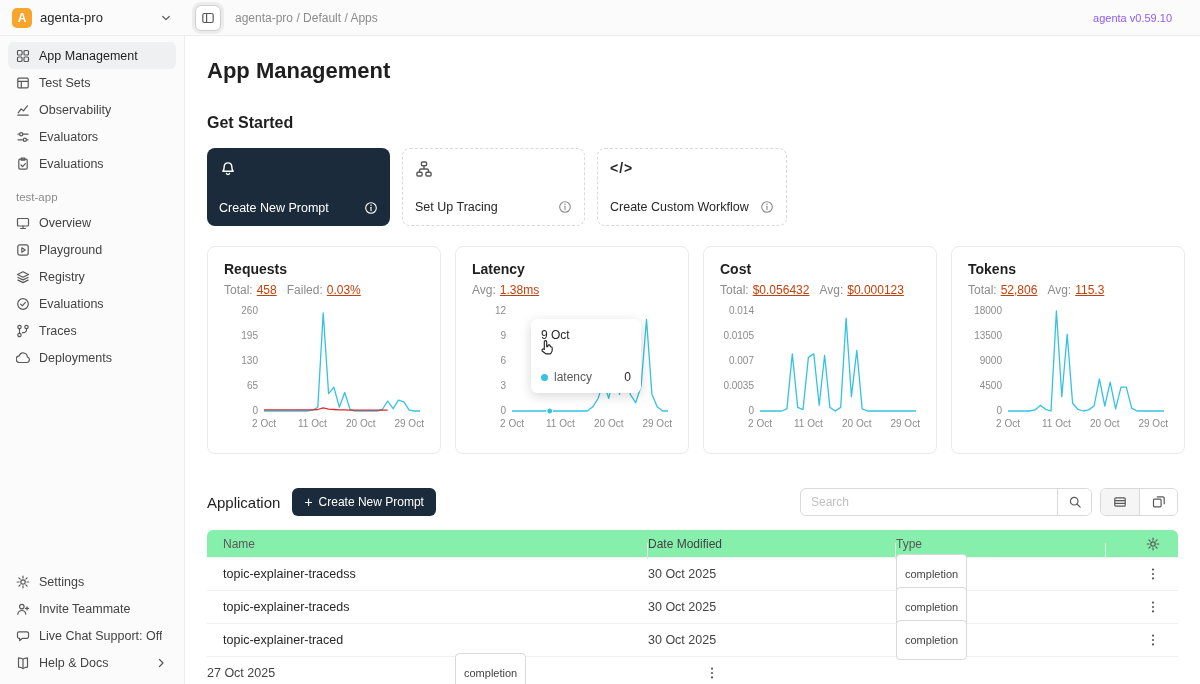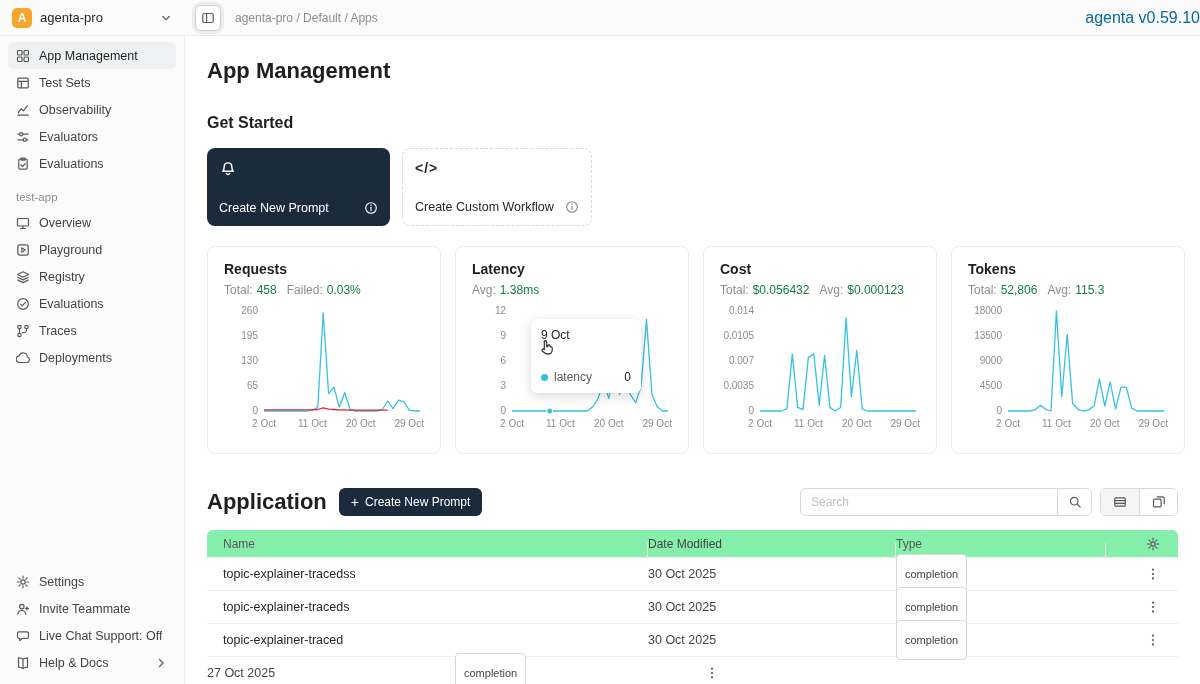--- a/index.html
+++ b/index.html
@@ -9,21 +9,21 @@
   
   .topbar { height:36px; display:flex; align-items:center; background:#fbfbfb; border-bottom:1px solid #ececec; }
   .workspace { width:185px; flex:none; display:flex; align-items:center; gap:8px; padding:0 12px; cursor:pointer; }
   .ws-avatar { width:20px; height:20px; border-radius:5px; background:#f7a52d; color:#fff; font-size:12px; font-weight:bold;
     display:flex; align-items:center; justify-content:center; }
   .ws-name { font-size:13px; color:#262626; font-weight:500; }
   .ws-chevron { margin-left:auto; color:#8c8c8c; }
   .collapse-btn { margin-left:10px; width:26px; height:26px; border:1px solid #cfcfcf; border-radius:6px; background:#fff;
     display:flex; align-items:center; justify-content:center; box-shadow:0 0 0 3px #ececec; cursor:pointer; color:#595959; }
   .breadcrumb { margin-left:14px; font-size:12px; color:#8c8c8c; }
-  .version { margin-left:auto; padding-right:0; font-size:16px; color:#0369a1; }
+  .version { margin-left:auto; padding-right:28px; font-size:11px; color:#8b5cf6; }
 
   
   .layout { display:flex; height:648px; }
 
   
   .sidebar { width:185px; flex:none; background:#fbfbfb; border-right:1px solid #ececec; padding:6px 8px; position:relative; }
   .side-item { display:flex; align-items:center; gap:9px; padding:0 8px; height:27px; border-radius:6px;
     font-size:12.5px; color:#434343; cursor:pointer; }
   .side-item.active { background:#eef0f1; color:#1f1f1f; font-weight:500; }
   .side-section { font-size:11.5px; color:#8c8c8c; padding:14px 8px 6px; }
@@ -54,36 +54,36 @@
   .gs-card.light .gs-info { color:#8c8c8c; }
   .code-glyph { font-size:14px; font-weight:600; letter-spacing:1px; color:inherit; }
 
   
   .metrics-row { display:flex; gap:14px; margin-top:20px; }
   .metric-card { flex:1; border:1px solid #eaeaea; border-radius:8px; background:#fff; height:208px;
     padding:14px 16px; position:relative; }
   .metric-title { font-size:14px; font-weight:600; color:#1f1f1f; }
   .metric-sub { font-size:12px; color:#8c8c8c; margin-top:6px; display:flex; align-items:center; }
   .metric-sub .ml { margin-right:4px; }
-  .metric-sub .mv { color:#15803d; font-weight:500; margin-right:10px; }
+  .metric-sub .mv { color:#c2410c; font-weight:500; margin-right:10px;text-decoration:underline; }
   .chart-wrap { margin-top:8px; }
   svg .tk { font-family:"Liberation Sans","DejaVu Sans",sans-serif; font-size:10px; fill:#8c8c8c; }
 
   
   .chart-tooltip { position:absolute; left:75px; top:72px; width:110px; background:#fff; border-radius:6px;
     box-shadow:0 3px 12px rgba(0,0,0,.16); padding:9px 10px; z-index:5; font-size:12px; }
   .tt-date { color:#262626; font-weight:500; }
   .tt-row { display:flex; align-items:center; gap:6px; margin-top:28px; color:#595959; }
   .tt-dot { width:7px; height:7px; border-radius:50%; background:#35c2e2; flex:none; }
   .tt-val { margin-left:auto; color:#262626; }
   .cursor { position:absolute; left:84px; top:92px; z-index:6; }
 
   
   .app-row { display:flex; align-items:center; gap:12px; margin-top:34px; }
-  .app-heading { font-size:22px; font-weight:700; color:#1f1f1f; }
+  .app-heading { font-size:15px; font-weight:400; color:#1f1f1f; }
   .create-btn { background:#1b2b3b; color:#fff; border:none; border-radius:6px; height:28px; padding:0 12px;
     font-size:12px; display:flex; align-items:center; gap:6px; cursor:pointer; font-family:inherit; }
   .plus-glyph { font-size:14px; line-height:1; }
   .app-controls { margin-left:auto; display:flex; align-items:center; gap:8px; }
   .search-box { display:flex; width:292px; height:28px; border:1px solid #d9d9d9; border-radius:6px; overflow:hidden; background:#fff; }
   .search-input { flex:1; border:none; outline:none; padding:0 10px; font-size:12px; color:#333; font-family:inherit; background:transparent; }
   .search-input::placeholder { color:#bfbfbf; }
   .search-btn { width:34px; border:none; border-left:1px solid #d9d9d9; background:#fff; display:flex; align-items:center;
     justify-content:center; cursor:pointer; color:#595959; }
   .view-toggle { display:flex; border:1px solid #d9d9d9; border-radius:6px; overflow:hidden; height:28px; background:#fff; }
@@ -304,20 +304,40 @@
           <span>Create New Prompt</span>
           <span class="ic gs-info">
             <svg viewBox="0 0 14 14" fill="none" stroke="currentColor" stroke-width="1.1">
                 <circle cx="7" cy="7" r="5.3"></circle>
                 <path d="M7 6.3v3.5" stroke-linecap="round"></path>
                 <circle cx="7" cy="4.2" r=".7" fill="currentColor" stroke="none"></circle>
               </svg>
           </span>
         </div>
       </div>
+      <div class="gs-card light">
+        <span class="ic ic-lg">
+          <svg viewBox="0 0 14 14" fill="none" stroke="currentColor" stroke-width="1.1" stroke-linejoin="round">
+              <rect x="5" y="1.5" width="4" height="3" rx=".8"></rect>
+              <rect x="1.5" y="9.5" width="4" height="3" rx=".8"></rect>
+              <rect x="8.5" y="9.5" width="4" height="3" rx=".8"></rect>
+              <path d="M7 4.5v2.5M3.5 9.5V8.2A1.2 1.2 0 0 1 4.7 7h4.6a1.2 1.2 0 0 1 1.2 1.2v1.3"></path>
+            </svg>
+        </span>
+        <div class="gs-label-row">
+          <span>Set Up Tracing</span>
+          <span class="ic gs-info">
+            <svg viewBox="0 0 14 14" fill="none" stroke="currentColor" stroke-width="1.1">
+                <circle cx="7" cy="7" r="5.3"></circle>
+                <path d="M7 6.3v3.5" stroke-linecap="round"></path>
+                <circle cx="7" cy="4.2" r=".7" fill="currentColor" stroke="none"></circle>
+              </svg>
+          </span>
+        </div>
+      </div>
       <div class="gs-card light wide">
         <span class="code-glyph">&lt;/&gt;</span>
         <div class="gs-label-row">
           <span>Create Custom Workflow</span>
           <span class="ic gs-info">
             <svg viewBox="0 0 14 14" fill="none" stroke="currentColor" stroke-width="1.1">
                 <circle cx="7" cy="7" r="5.3"></circle>
                 <path d="M7 6.3v3.5" stroke-linecap="round"></path>
                 <circle cx="7" cy="4.2" r=".7" fill="currentColor" stroke="none"></circle>
               </svg>

